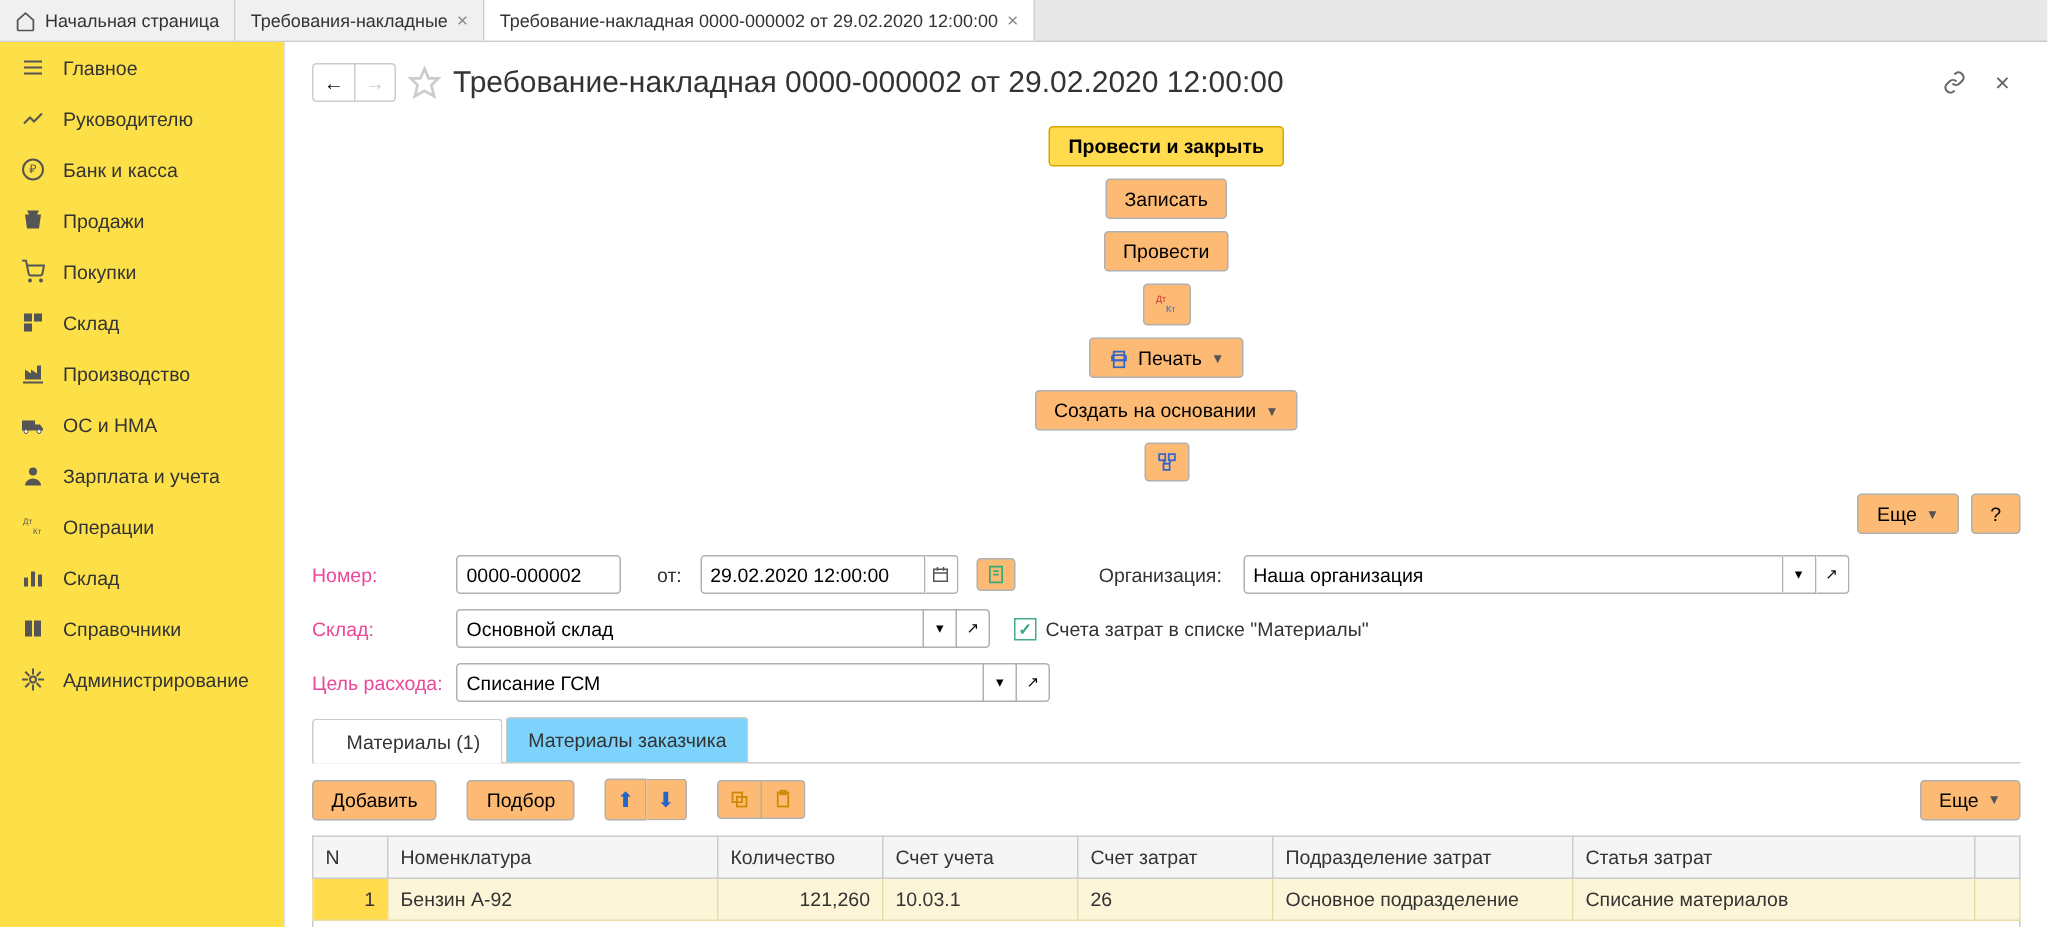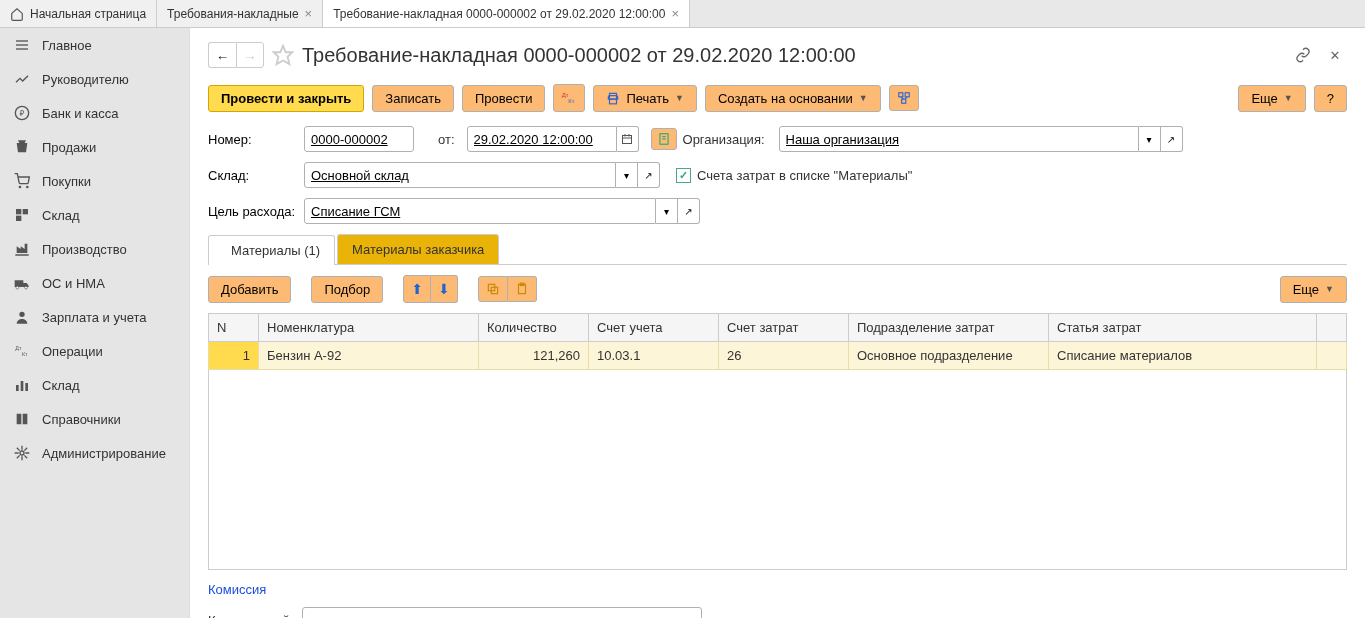--- a/index.html
+++ b/index.html
@@ -7,59 +7,59 @@
 
 
 .tabs { display: flex; background: #e8e8e8; border-bottom: 1px solid #ccc; height: 28px; }
 .tab { display: flex; align-items: center; padding: 13px 10px; border-right: 1px solid #ccc; background: #f0f0f0; cursor: pointer; font-size: 12px; gap: 6px; }
 .tab.active { background: #fff; }
 .tab .close { color: #888; font-size: 13px; }
 .home-icon { width: 14px; height: 14px; }
 
 
 .layout { display: flex; height: calc(618px - 28px); }
-.sidebar { width: 190px; background: #e5e5e5; border-right: 1px solid #ddd; }
+.sidebar { width: 190px; background: #fde047; border-right: 1px solid #ddd; }
 .sidebar-item { display: flex; align-items: center; gap: 12px; padding: 9px 14px; cursor: pointer; color: #333; font-size: 13px; }
 .sidebar-icon { width: 16px; height: 16px; color: #555; flex-shrink: 0; }
 
 .main { flex: 1; padding: 14px 18px; overflow: auto; }
 
 
 .doc-header { display: flex; align-items: center; gap: 8px; margin-bottom: 16px; }
 .nav-btn { width: 28px; height: 26px; border: 1px solid #ccc; background: #fff; display: inline-flex; align-items: center; justify-content: center; cursor: pointer; border-radius: 3px; }
 .nav-group { display: inline-flex; }
 .nav-group .nav-btn:first-child { border-radius: 3px 0 0 3px; border-right: none; }
 .nav-group .nav-btn:last-child { border-radius: 0 3px 3px 0; }
 .star-icon { width: 22px; height: 22px; color: #ccc; }
 .doc-title { font-size: 20px; font-weight: normal; }
 .header-right { margin-left: auto; display: flex; gap: 8px; }
 .icon-btn-sm { width: 24px; height: 24px; display: inline-flex; align-items: center; justify-content: center; cursor: pointer; color: #666; }
 
 
-.toolbar { display: flex; gap: 8px; align-items: center; margin-bottom: 14px; }
+.toolbar { display: flex; gap: 8px; align-items: center; margin-bottom: 14px; flex-direction: column; }
 .btn { padding: 5px 12px; border: 1px solid #b0b0b0; background: #fdba74; border-radius: 3px; cursor: pointer; font-size: 13px; display: inline-flex; align-items: center; gap: 6px; }
 .btn-primary { background: #ffdb4d; border-color: #d4a700; font-weight: bold; }
 .btn-icon { padding: 5px 7px; }
 .dropdown-arrow { font-size: 9px; color: #555; }
 .toolbar-right { margin-left: auto; display: flex; gap: 8px; }
 
 
 .form-row { display: flex; align-items: center; margin-bottom: 10px; gap: 6px; }
-.form-label { width: 90px; color: #000000; }
+.form-label { width: 90px; color: #ec4899; }
 .input-wrap { display: flex; }
-.text-input { border: 1px solid #b0b0b0; padding: 4px 6px; font-size: 13px; height: 26px; border-radius: 3px 0 0 3px; text-decoration: underline; }
+.text-input { border: 1px solid #b0b0b0; padding: 4px 6px; font-size: 13px; height: 26px; border-radius: 3px 0 0 3px; }
 .text-input.solo { border-radius: 3px; }
 .input-addon { width: 22px; height: 26px; border: 1px solid #b0b0b0; border-left: none; background: #fff; display: inline-flex; align-items: center; justify-content: center; cursor: pointer; font-size: 10px; }
 .input-addon:last-child { border-radius: 0 3px 3px 0; }
 .checkbox-wrap { display: flex; align-items: center; gap: 6px; margin-left: 10px; }
 .checkbox { width: 15px; height: 15px; border: 1px solid #4a8; background: #fff; display: inline-flex; align-items: center; justify-content: center; color: #3a7; font-size: 11px; font-weight: bold; }
 
 
 .inner-tabs { display: flex; border-bottom: 1px solid #ccc; margin-top: 6px; }
-.inner-tab { padding: 7px 14px; border: 1px solid #ccc; border-bottom: none; background: #eab308; cursor: pointer; margin-right: 2px; border-radius: 3px 3px 0 0; font-size: 13px; }
+.inner-tab { padding: 7px 14px; border: 1px solid #ccc; border-bottom: none; background: #7dd3fc; cursor: pointer; margin-right: 2px; border-radius: 3px 3px 0 0; font-size: 13px; }
 .inner-tab.active { background: #fff; position: relative; top: 1px; padding-left: 22px; }
 
 
 .table-toolbar { display: flex; gap: 20px; padding: 10px 0; align-items: center; }
 .btn-group { display: inline-flex; }
 .btn-group .btn { border-radius: 0; }
 .btn-group .btn:first-child { border-radius: 3px 0 0 3px; }
 .btn-group .btn:last-child { border-radius: 0 3px 3px 0; border-left: none; }
 
 
@@ -276,21 +276,21 @@
             </svg>
           </button>
       </div>
       <button class="btn btn-icon" style="margin-left:6px;padding:3px 5px">
           <svg width="14" height="14" viewBox="0 0 24 24" fill="none" stroke="#3a7" stroke-width="2">
             <rect x="5" y="3" width="14" height="18"></rect>
             <line x1="9" y1="8" x2="15" y2="8"></line>
             <line x1="9" y1="12" x2="15" y2="12"></line>
           </svg>
         </button>
-      <span style="width:90px">Организация:</span>
+      <span style="margin-left:50px;width:90px">Организация:</span>
       <div class="input-wrap">
         <input class="text-input" style="width: 360px;" value="Наша организация">
         <button class="input-addon">
             <span>▾</span>
           </button>
         <button class="input-addon">
             <span>↗</span>
           </button>
       </div>
     </div>

